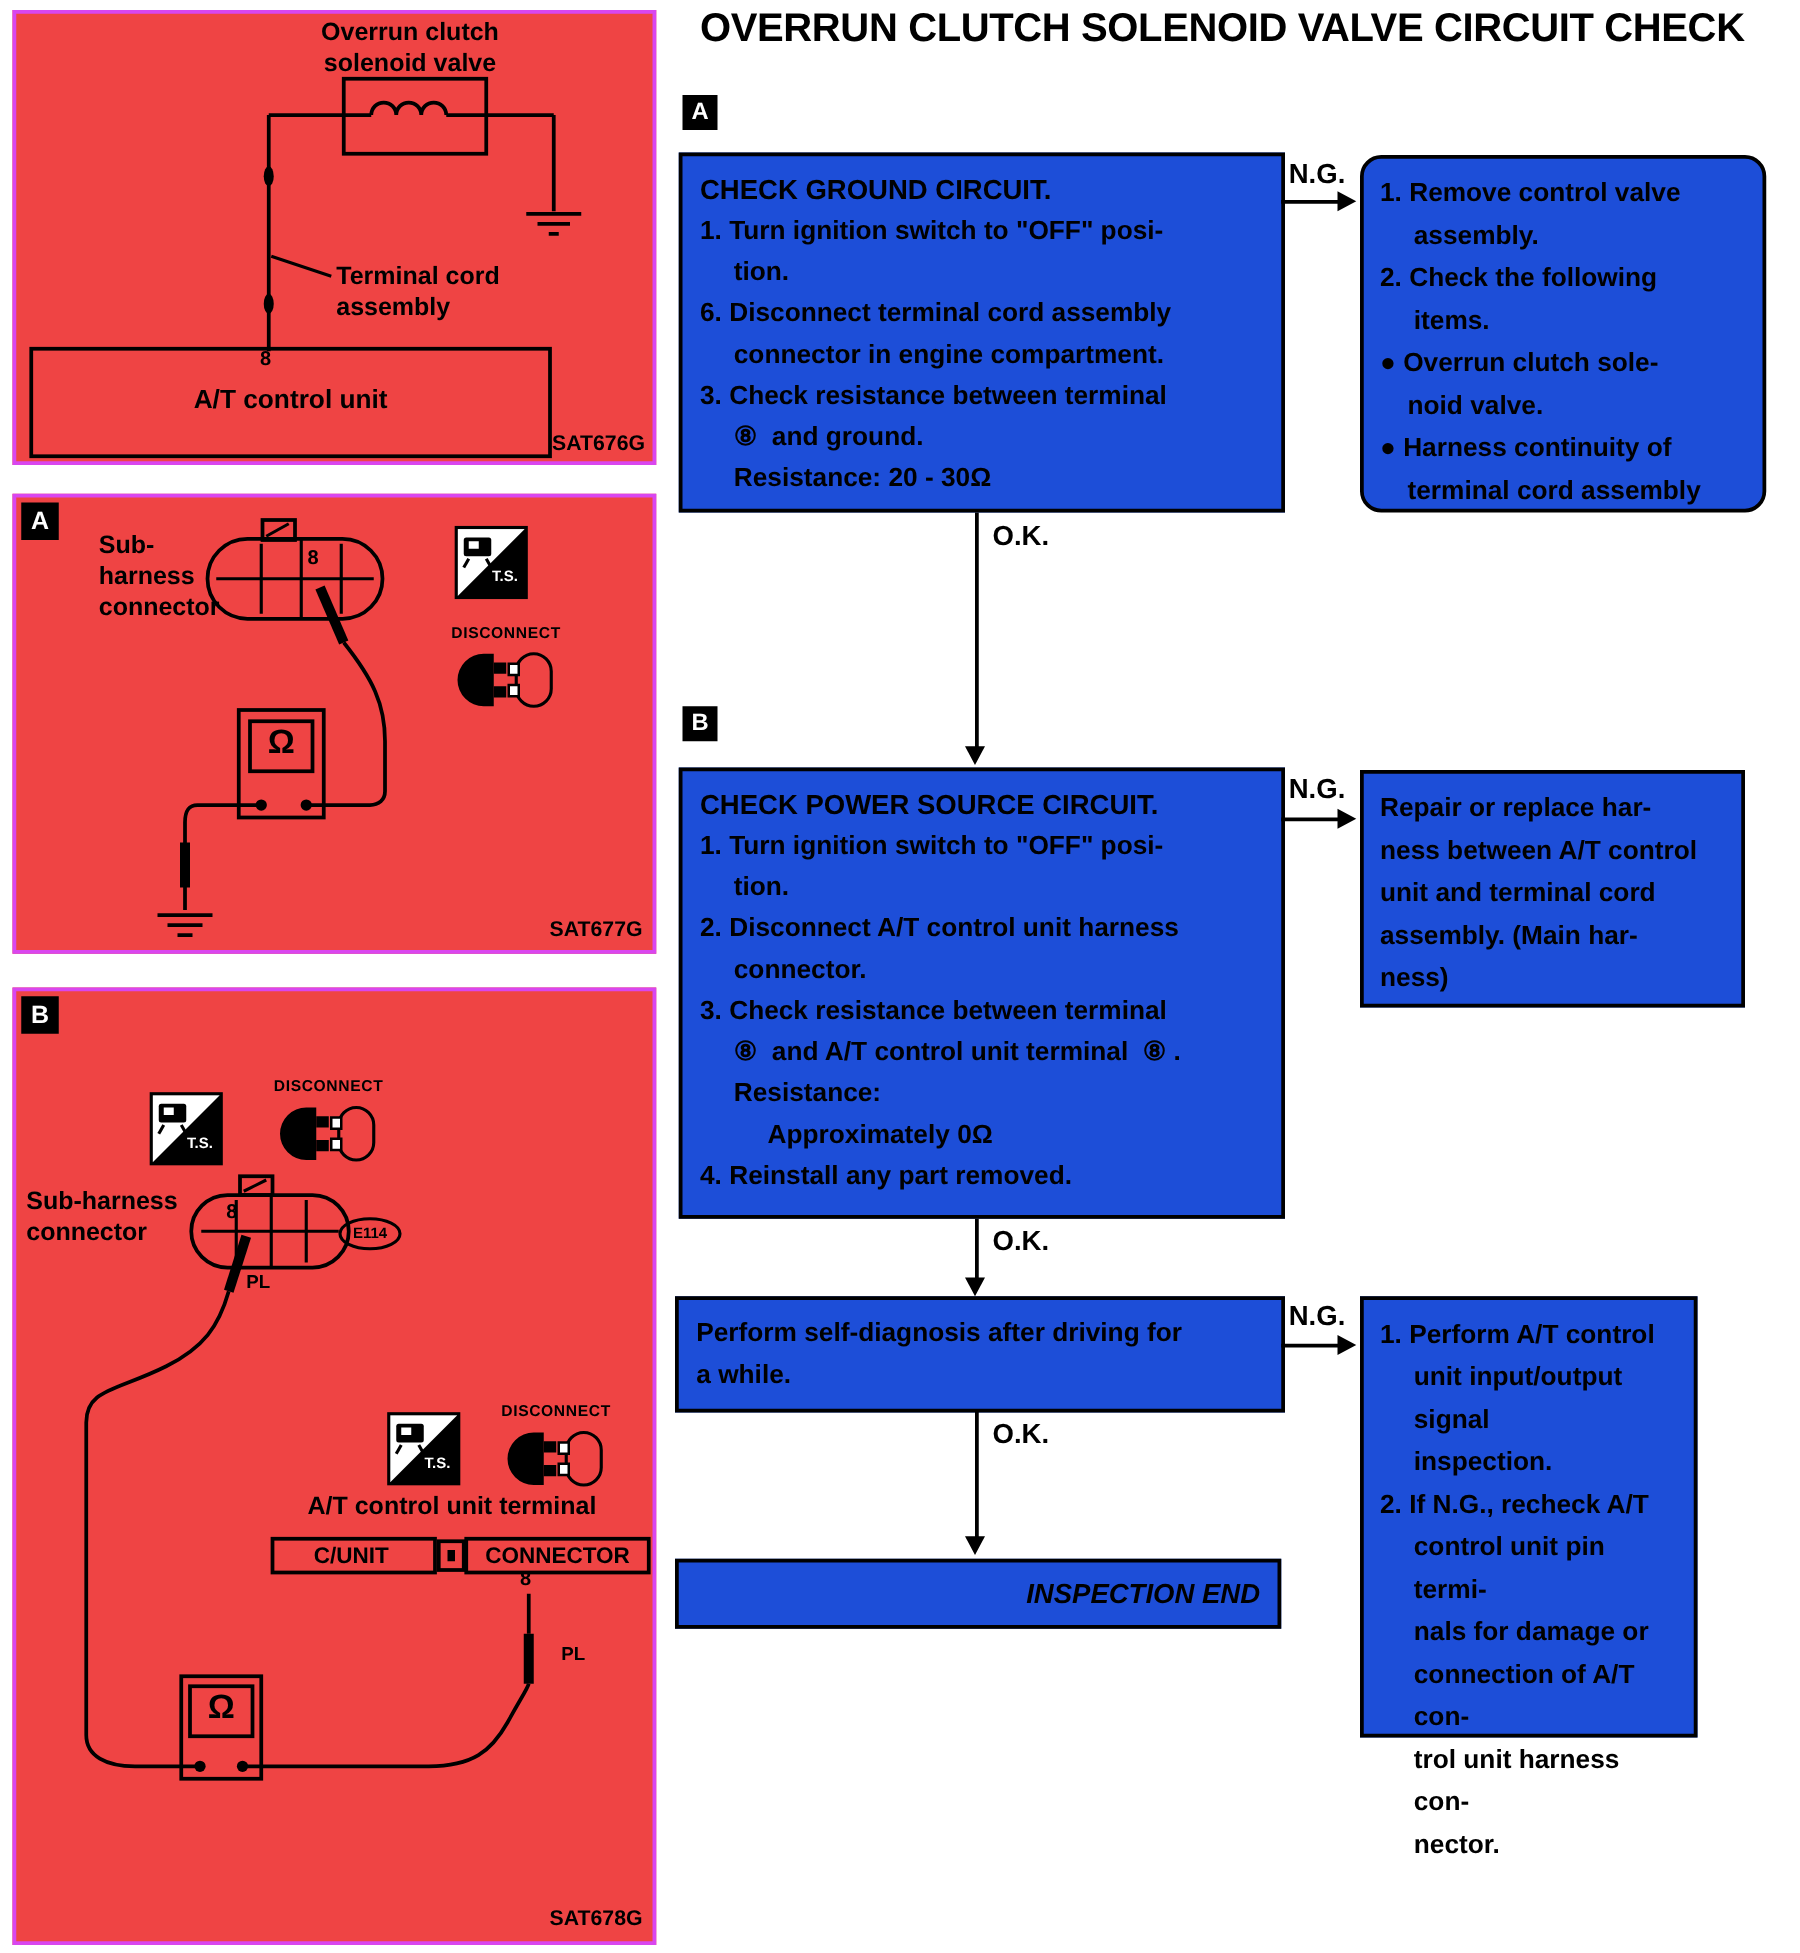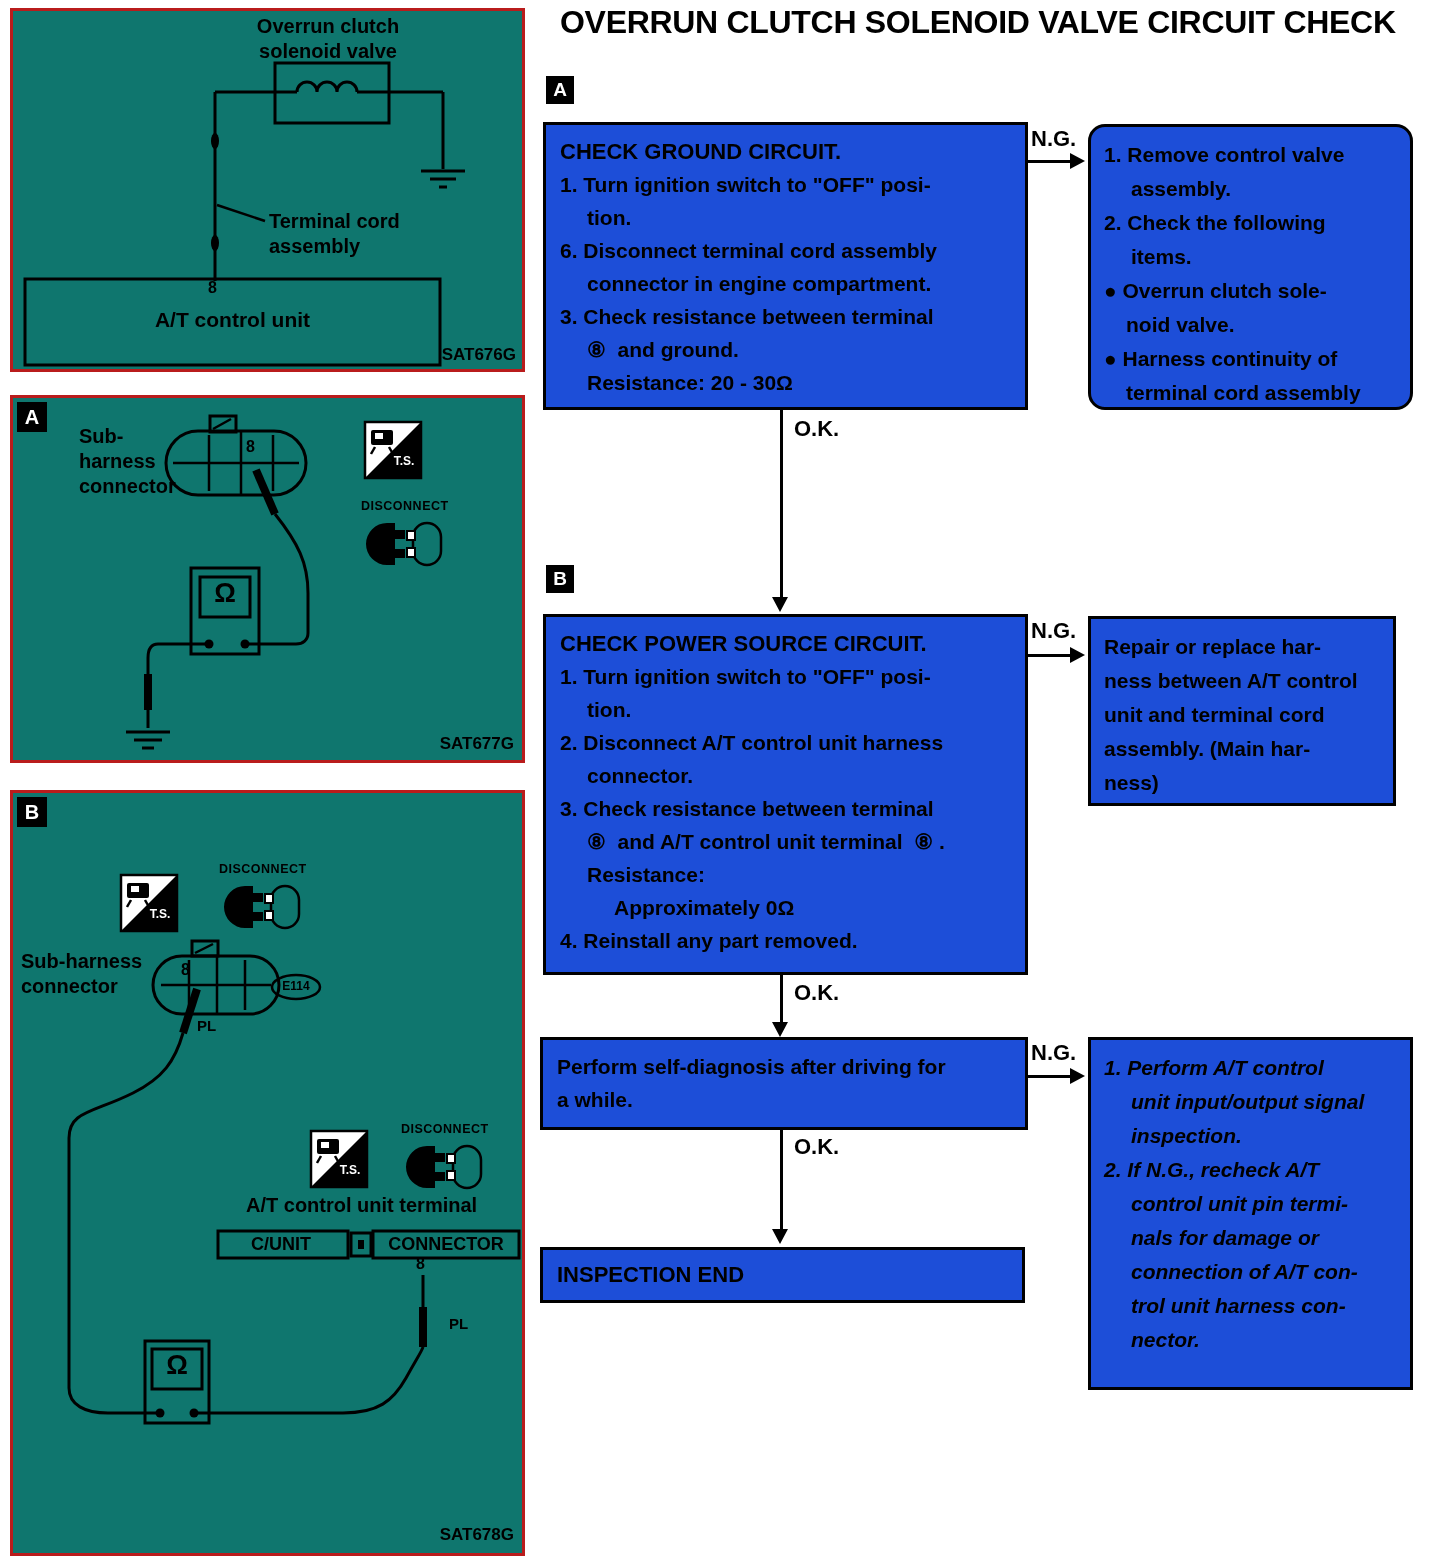--- a/index.html
+++ b/index.html
@@ -2,21 +2,21 @@
 <html><head>
 <meta charset="utf-8">
 <style>
   * { box-sizing: border-box; margin: 0; padding: 0; }
   html,body { background:#fff; }
   body {
     width:1440px; height:1562px; position:relative;
     font-family:"Liberation Sans", sans-serif; color:#000;
   }
   
-  .panel { position:absolute; border:3px solid #b91c1c; background:#0f766e; }
+  .panel { position:absolute; border:3px solid #d946ef; background:#ef4444; }
   .panel svg { position:absolute; left:0; top:0; }
   .plabel { position:absolute; font-weight:bold; font-size:20px; line-height:25px; white-space:pre; }
   .code { position:absolute; font-weight:bold; font-size:17px; }
   .term { position:absolute; font-weight:bold; font-size:16px; }
   .badge { position:absolute; width:30px; height:30px; background:#000; color:#fff;
            font-weight:bold; font-size:20px; text-align:center; line-height:30px; }
   .ts-text { position:absolute; color:#fff; font-weight:bold; font-size:12px; width:34px; text-align:center; }
   .disc-text { position:absolute; font-weight:bold; font-size:12.5px; letter-spacing:0.5px; }
   .ohm { position:absolute; font-weight:bold; font-size:27px; text-align:center; }
   .pl { position:absolute; font-weight:bold; font-size:15px; }
@@ -36,21 +36,21 @@
   .hline { position:absolute; height:3px; background:#000; }
   .vline { position:absolute; width:3px; background:#000; }
   .tri-right { position:absolute; width:0; height:0;
                border-top:8px solid transparent; border-bottom:8px solid transparent;
                border-left:15px solid #000; }
   .tri-down  { position:absolute; width:0; height:0;
                border-left:8px solid transparent; border-right:8px solid transparent;
                border-top:15px solid #000; }
   #page-title { position:absolute; left:560px; top:4px; font-size:32px; font-weight:bold;
                 white-space:nowrap; letter-spacing:-0.3px; }
-  .endbox { text-align:left; line-height:30px; font-size:22px; }
+  .endbox { text-align:right; line-height:30px; font-size:22px;font-style:italic; }
   .ctr { text-align:center; }
 </style>
 </head>
 <body>
 
 <div id="page">
 
   <div id="page-title">OVERRUN CLUTCH SOLENOID VALVE CIRCUIT CHECK</div>
 
   <div class="panel" style="left:10px; top:8px; width:515px; height:364px;">
@@ -295,21 +295,21 @@
 
   <div class="flowbox" style="left:540px; top:1037px; width:488px; height:93px;">
     <div class="plain">Perform self-diagnosis after driving for
 a while.</div>
   </div>
 
   <div class="lbl" style="left:1031px; top:1040px;">N.G.</div>
   <div class="hline" style="left:1025px; top:1075px; width:47px;"></div>
   <div class="tri-right" style="left:1070px; top:1068px;"></div>
 
-  <div class="flowbox resultbox" style="left:1088px; top:1037px; width:325px; height:353px;font-style:italic;">
+  <div class="flowbox resultbox" style="left:1088px; top:1037px; width:270px; height:353px;">
     <div class="step">1. Perform A/T control
 unit input/output signal
 inspection.</div>
     <div class="step">2. If N.G., recheck A/T
 control unit pin termi-
 nals for damage or
 connection of A/T con-
 trol unit harness con-
 nector.</div>
   </div>

